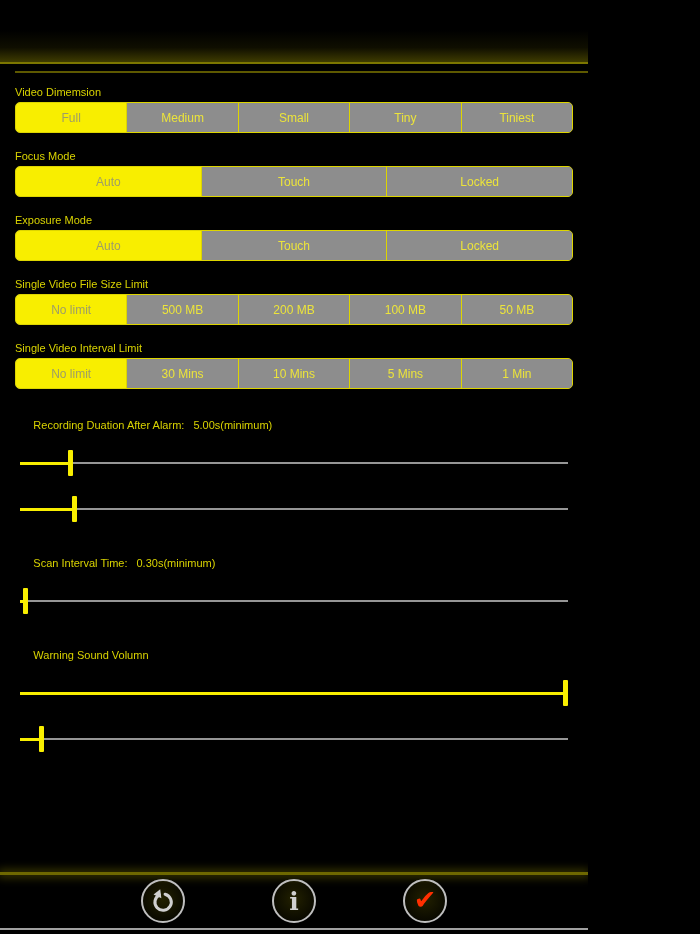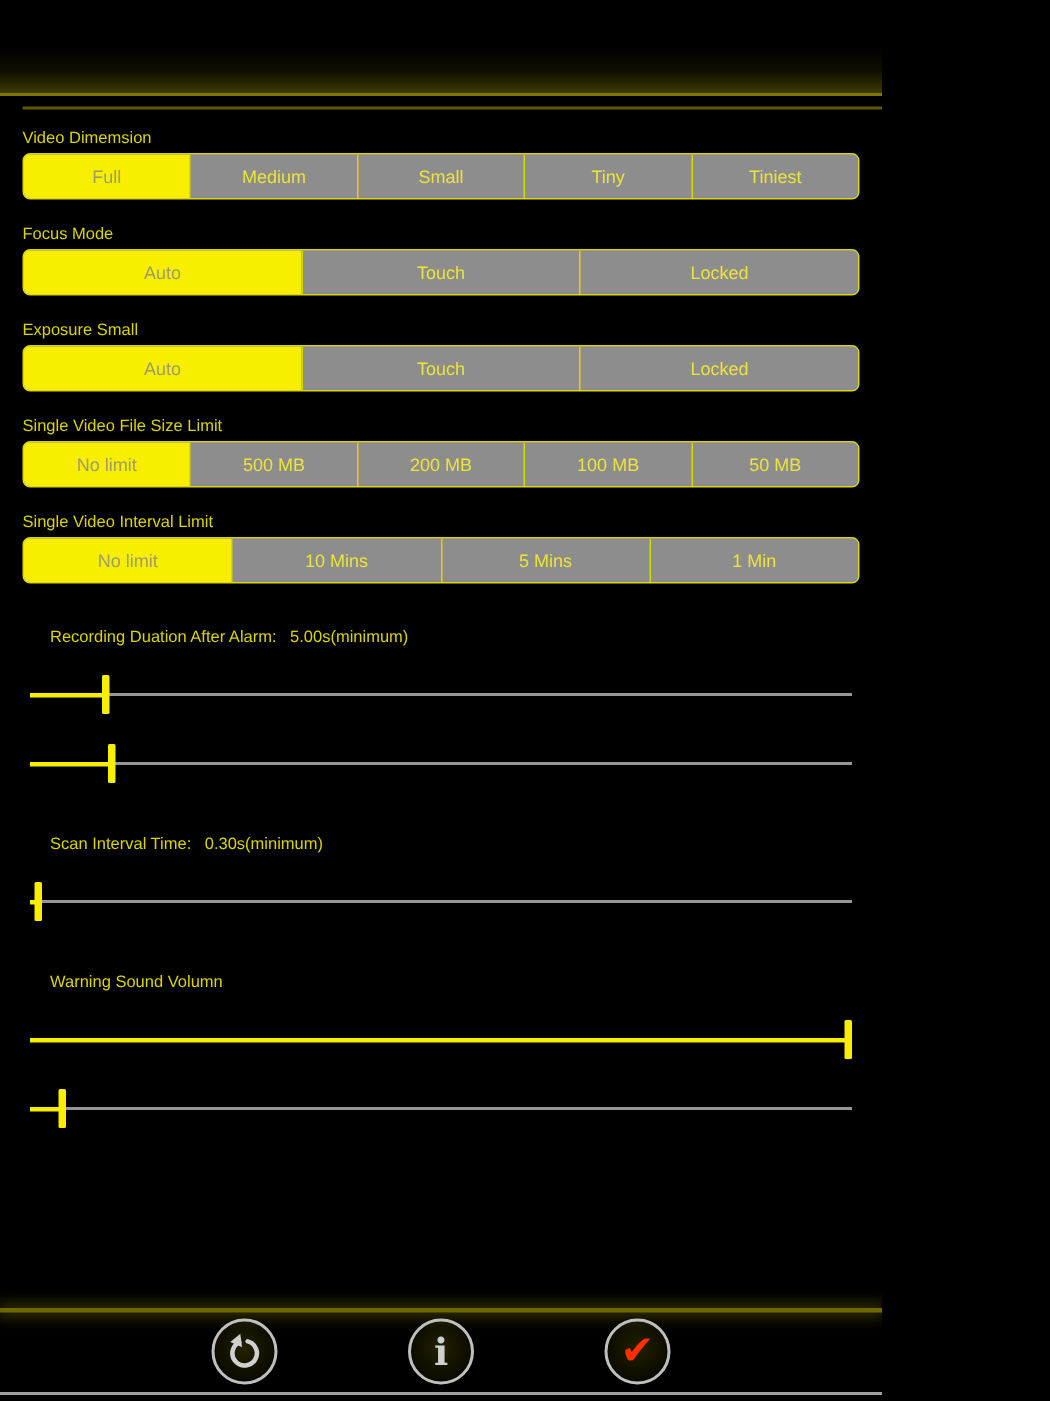--- a/index.html
+++ b/index.html
@@ -96,21 +96,21 @@
   <div class="group">
     <div class="group-label">Focus Mode</div>
     <div class="segmented">
           <div class="segment selected">Auto</div>
           <div class="segment">Touch</div>
           <div class="segment">Locked</div>
         </div>
   </div>
 
   <div class="group">
-    <div class="group-label">Exposure Small</div>
+    <div class="group-label">Exposure Mode</div>
     <div class="segmented">
           <div class="segment selected">Auto</div>
           <div class="segment">Touch</div>
           <div class="segment">Locked</div>
         </div>
   </div>
 
   <div class="group">
     <div class="group-label">Single Video File Size Limit</div>
     <div class="segmented">
@@ -119,20 +119,21 @@
           <div class="segment">200 MB</div>
           <div class="segment">100 MB</div>
           <div class="segment">50 MB</div>
         </div>
   </div>
 
   <div class="group">
     <div class="group-label">Single Video Interval Limit</div>
     <div class="segmented">
           <div class="segment selected">No limit</div>
+          <div class="segment">30 Mins</div>
           <div class="segment">10 Mins</div>
           <div class="segment">5 Mins</div>
           <div class="segment">1 Min</div>
         </div>
   </div>
 
 
   <div class="slider-group after-toggles">
     <div class="slider-label">
       <span class="ltext">Recording Duation After Alarm:</span><span class="value">5.00s(minimum)</span>

